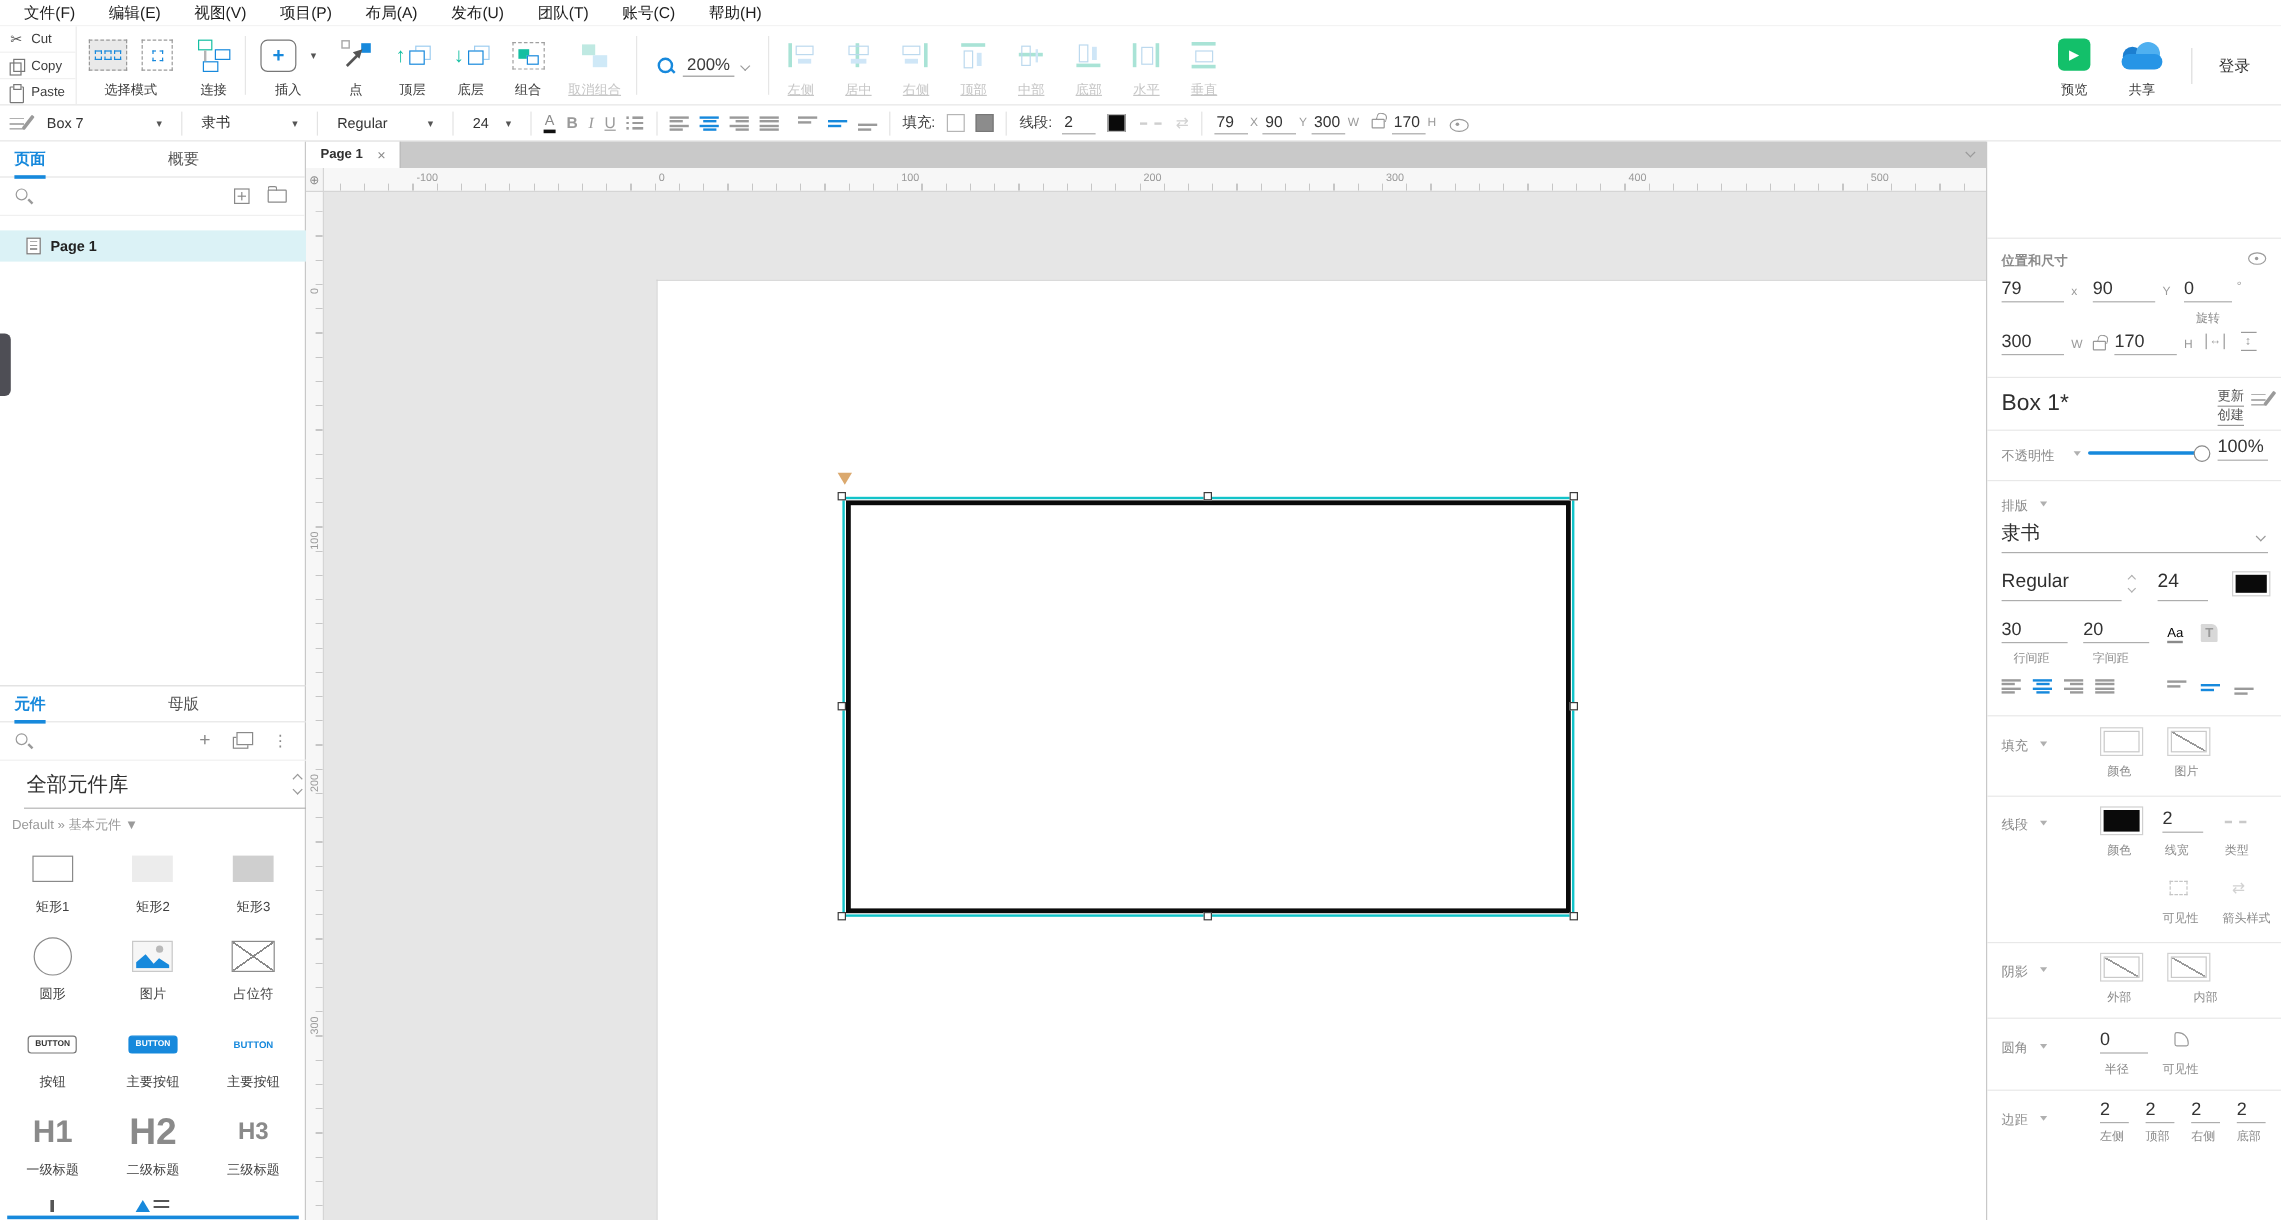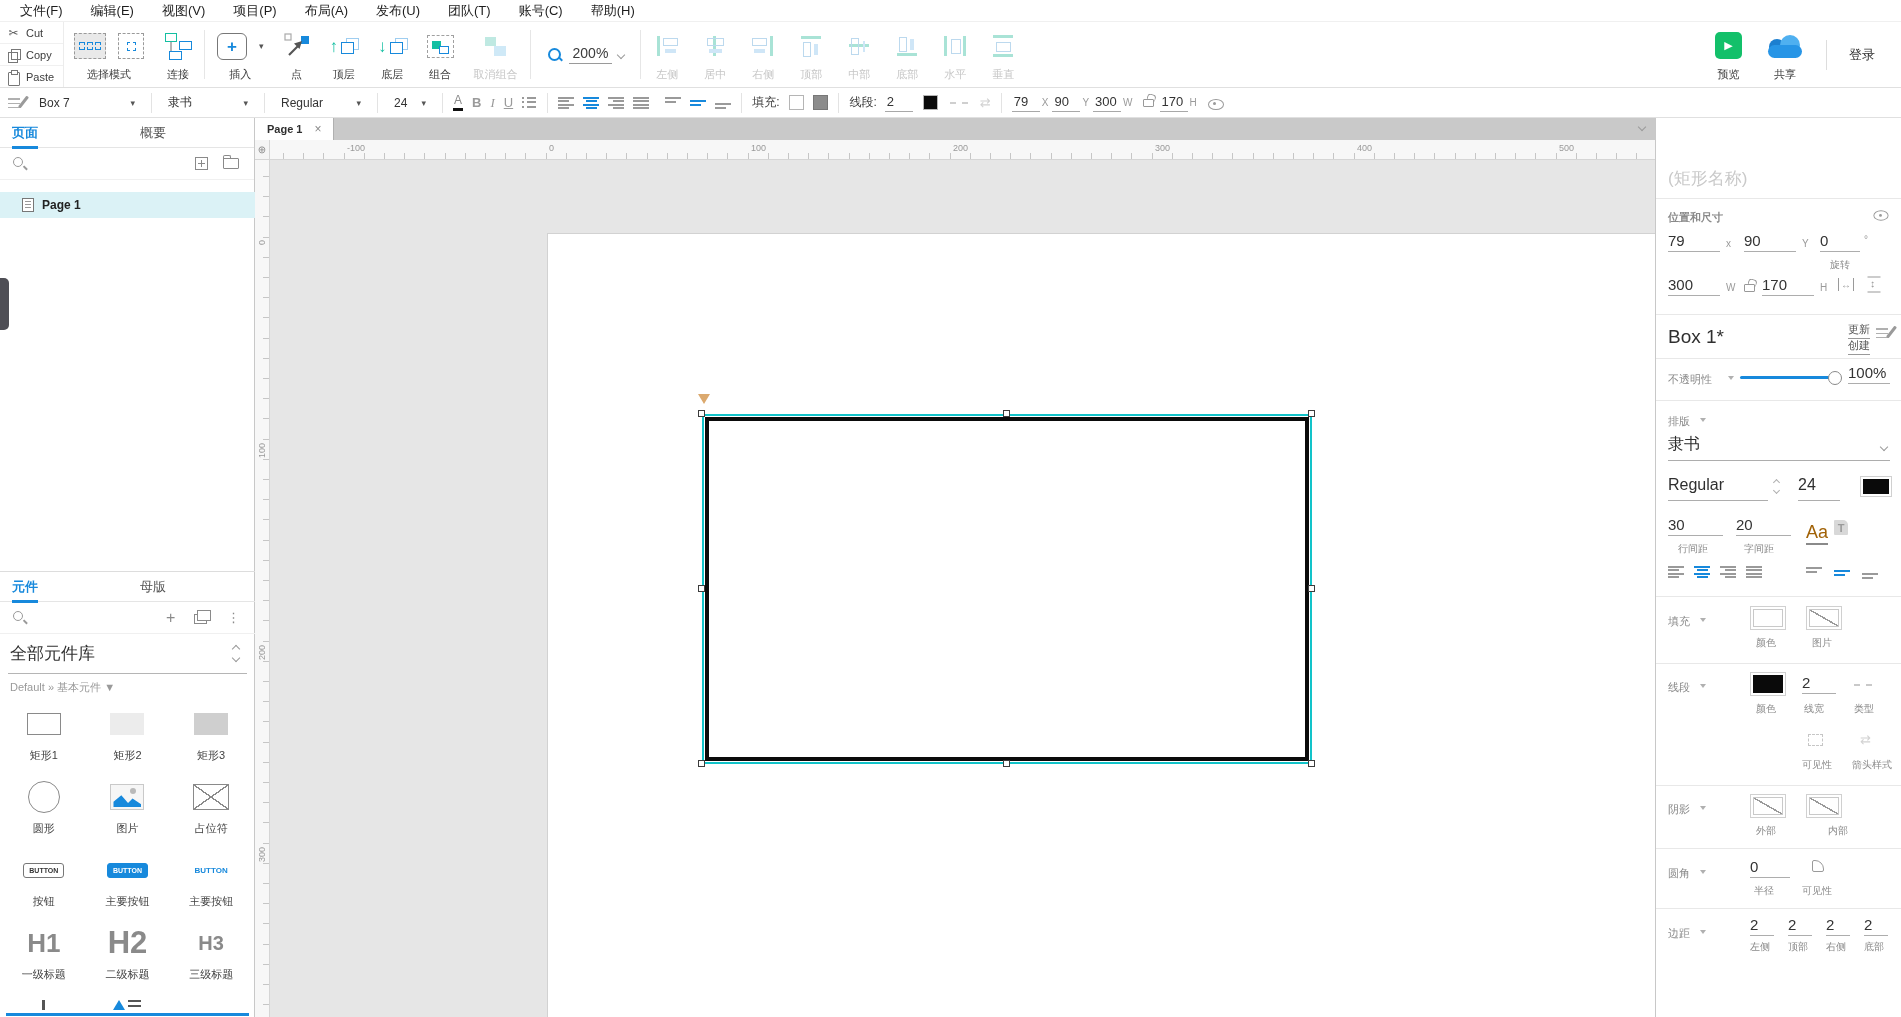--- a/index.html
+++ b/index.html
@@ -23,21 +23,21 @@
   .cliprow:last-child { border-bottom:none; }
   .cic { position:relative; width:13px; height:14px; display:inline-flex; align-items:center; justify-content:center; }
   .cic.k-cut i { font-size:12px; color:#555; }
   .cic.k-copy::before { content:''; position:absolute; left:1px; top:4px; width:8px; height:9px; border:1.3px solid #777; background:#fff; }
   .cic.k-copy::after  { content:''; position:absolute; left:4px; top:1px; width:8px; height:9px; border:1.3px solid #777; }
   .cic.k-paste::before{ content:''; position:absolute; left:1px; top:2px; width:10px; height:12px; border:1.3px solid #777; border-radius:1px; }
   .cic.k-paste::after { content:''; position:absolute; left:4px; top:0;  width:5px; height:3px; border:1.3px solid #777; background:#fff; }
   .tgroup { display:flex; flex-direction:column; align-items:center; justify-content:flex-end;
     padding:6px 10px 5px 10px; }
   .tgroup .glabel { font-size:11px; color:#3c3c3c; margin-top:5px; white-space:nowrap; }
-  .tgroup .glabel.dis { color:#c6c6c6; }
+  .tgroup .glabel.dis { color:#c6c6c6;text-decoration:underline; }
   .ticons { display:flex; align-items:center; gap:12px; height:32px; }
   .tsep { width:1px; background:#e6e6e6; margin:8px 2px; }
   .ic-sm1 { width:32px; height:26px; border:1.5px dashed #9a9a9a; background:#e9e9e9;
     display:flex; align-items:center; justify-content:center; gap:2px; }
   .ic-sm1 b { width:6px; height:8px; border:1.2px dashed #1789dc; }
   .ic-sm2 { width:26px; height:26px; border:1.5px dashed #9a9a9a;
     display:flex; align-items:center; justify-content:center; }
   .ic-sm2 b { width:9px; height:9px; border:1.2px dashed #1789dc; }
   .ic-connect { position:relative; width:28px; height:27px; }
   .ic-connect .cn1 { position:absolute; left:1px; top:0; width:12px; height:9px; border:1.6px solid #14bfa2; }
@@ -176,21 +176,21 @@
     background:repeating-linear-gradient(to bottom,#999 0 1px,transparent 1px 3px); }
   .pagelabel { font-size:12px; font-weight:bold; color:#222; margin-left:8px; }
   .collapse-pill { position:absolute; left:0; top:160px; width:9px; height:52px; background:#4e4e55;
     border-radius:0 5px 5px 0; }
   #widgetsec { position:absolute; left:0; top:453px; width:255px; border-top:1px solid #ddd; height:446px; }
   .ic-plus { position:absolute; font-size:16px; color:#8a8a8a; line-height:1; }
   .ic-stack { position:absolute; width:13px; height:10px; border:1.4px solid #8a8a8a; background:#fff; z-index:0; }
   .ic-stack::before { content:''; position:absolute; left:2px; top:-5px; width:12px; height:9px;
     border:1.4px solid #8a8a8a; background:#fff; z-index:-1; }
   .ic-kebab { position:absolute; font-size:13px; color:#8a8a8a; }
-  .libsel { position:absolute; left:0; top:66px; width:255px; height:36px;text-align:center; }
+  .libsel { position:absolute; left:12px; top:66px; width:255px; height:36px;text-align:center; }
   .libsel .libname { position:absolute; left:10px; top:4px; font-size:17px; color:#2f2f2f; }
   .libsel::after { content:''; position:absolute; left:8px; right:8px; bottom:0; height:1px; background:#b5b5b5; }
   .chv { display:inline-block; width:6px; height:6px; border-right:1.5px solid #9a9a9a;
     border-bottom:1.5px solid #9a9a9a; transform:rotate(45deg); }
   .chv.up { transform:rotate(-135deg); }
   .libchevs { position:absolute; right:16px; top:8px; display:flex; flex-direction:column; gap:3px; }
   .breadcrumb { position:absolute; left:10px; top:108px; font-size:11px; color:#9a9a9a; }
   .wgrid { position:absolute; left:2px; top:128px; width:251px; display:grid;
     grid-template-columns:repeat(3,1fr); }
   .witem { height:73px; display:flex; flex-direction:column; align-items:center; justify-content:flex-start; }
@@ -302,21 +302,21 @@
   .spinner { position:absolute; display:flex; flex-direction:column; gap:3px; }
   .spinner .chv { width:5px; height:5px; border-color:#b0b0b0; }
   .ful { position:absolute; height:1px; background:#adadad; }
   .swframe { position:absolute; border:1px solid #d0d0d0; background:#fff; padding:2px; display:flex; }
   .swframe .swi { flex:1; }
   .swi-white { background:#fff; border:1px solid #c9c9c9; }
   .swi-black { background:#0a0a0a; }
   .swi-diag { border:1px solid #c9c9c9;
     background:linear-gradient(to top right, transparent calc(50% - 0.7px), #9a9a9a calc(50% - 0.7px),
       #9a9a9a calc(50% + 0.7px), transparent calc(50% + 0.7px)); }
-  .ic-aa { position:absolute; font-size:18px; color:#a16207; border-bottom:2px solid #8a8a8a; padding-bottom:0; }
+  .ic-aa { position:absolute; font-size:11px; color:#000000; border-bottom:2px solid #8a8a8a; padding-bottom:0; }
   .ic-tpage { position:absolute; width:14px; height:15px; background:#d8d8d8; display:flex;
     align-items:center; justify-content:center; font-size:11px; font-weight:bold; color:#9a9a9a;
     border-radius:1px 5px 1px 1px; }
   .ic-dotbox { position:absolute; width:15px; height:12px; border:1.5px dashed #c6c6c6; }
   .ic-arrlight { position:absolute; font-size:13px; color:#d2d2d2; }
   .ic-corner { position:absolute; width:12px; height:12px; border:1.5px solid #9a9a9a;
     border-radius:2px 9px 2px 2px; }
   .ic-dash2 { position:absolute; width:18px; height:0; border-top:2px dashed #c9c9c9; }
   .m-wrap { position:absolute; display:flex; }
   .m-item { width:38px; text-align:left; }
@@ -808,21 +808,20 @@
       <span class="handle" style="left:1038px;top:250px;"></span>
       <span class="handle" style="left:428px;top:425px;"></span>
       <span class="handle" style="left:1038px;top:425px;"></span>
       <span class="handle" style="left:428px;top:600px;"></span>
       <span class="handle" style="left:733px;top:600px;"></span>
       <span class="handle" style="left:1038px;top:600px;"></span>
     </div>
   </div>
 
   <div id="rightpanel">
-    <input class="rp-name" placeholder="(矩形名称)" style="">
     <div class="rp-div" style="top:80px;"></div>
 
     <span class="rp-label" style="left:12px;top:92px;font-weight:bold;">位置和尺寸</span>
     <span class="ic-eye ic-eye-sm" style="position:absolute;right:12px;top:88px;"></span>
     <span class="rp-uval" style="left:12px;top:114px;width:52px;">79</span>
     <span class="rp-unit" style="left:70px;top:120px;">x</span>
     <span class="rp-uval" style="left:88px;top:114px;width:52px;">90</span>
     <span class="rp-unit" style="left:146px;top:120px;">Y</span>
     <span class="rp-uval" style="left:164px;top:114px;width:40px;">0</span>
     <span class="rp-unit" style="left:208px;top:116px;">°</span>

